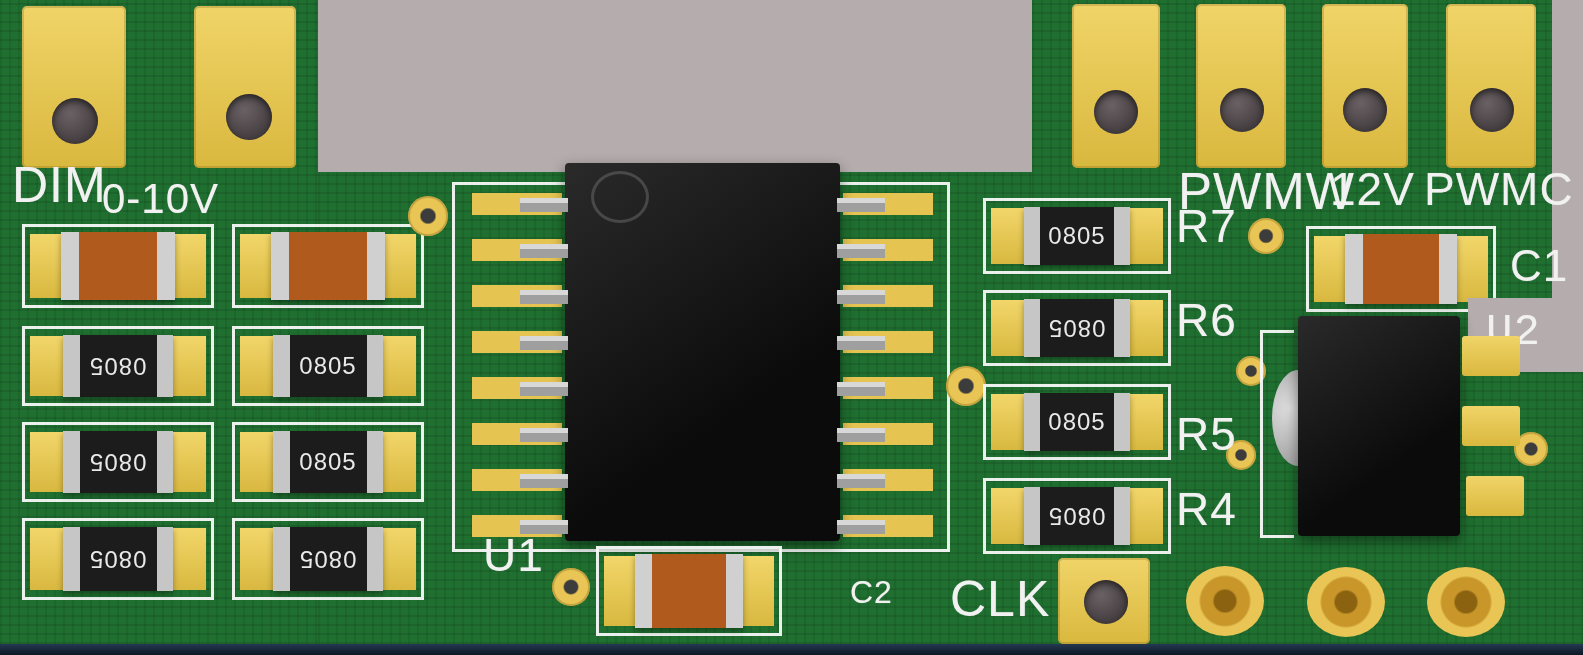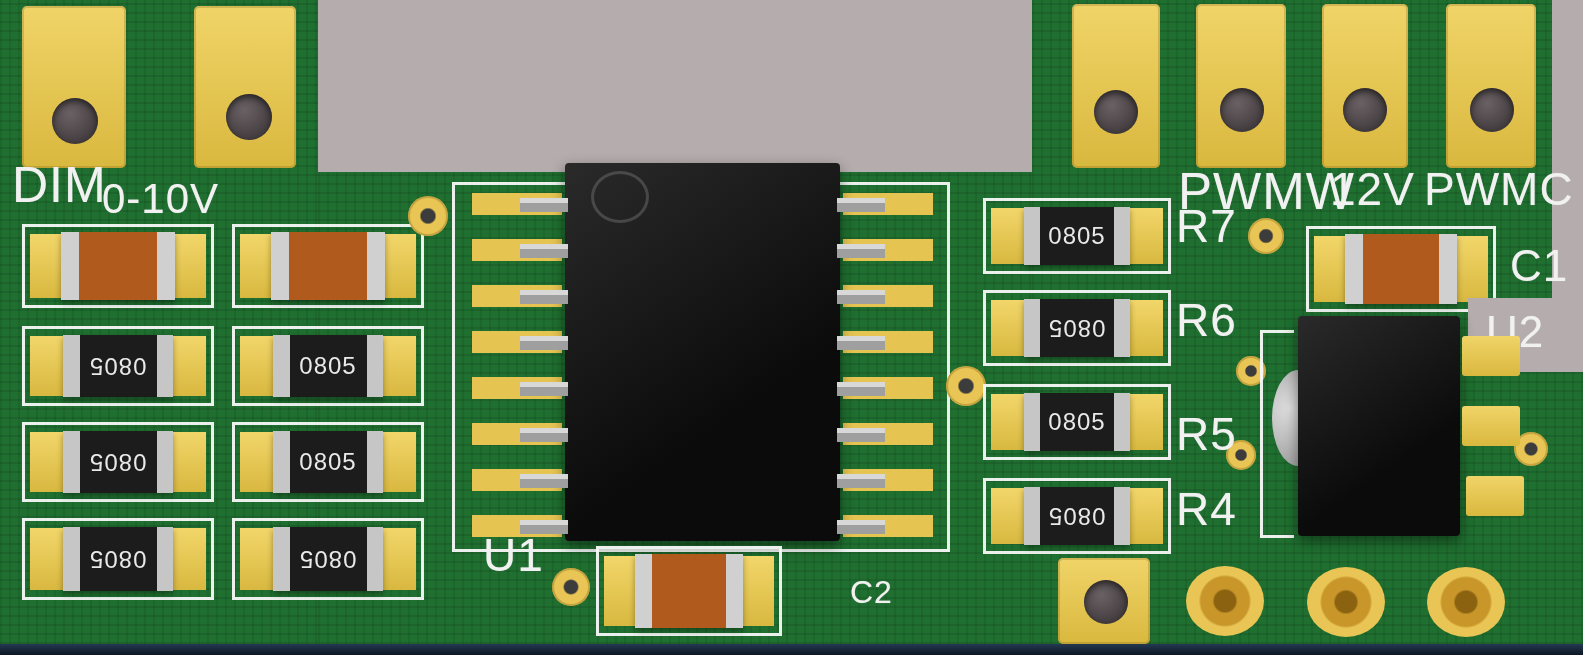--- a/index.html
+++ b/index.html
@@ -223,28 +223,29 @@
   <span class="abs silk" style="left:1424px;top:166px;font-size:46px;">PWMC</span>
 
   <div class="abs comp" style="left:1306px;top:226px;width:190px;height:86px;">
     <div class="cpad l"></div>
     <div class="cpad r"></div>
     <div class="capb"></div>
   </div>
   <span class="abs silk" style="left:1510px;top:244px;font-size:44px;">C1</span>
 
   <div class="abs graypatch" style="left:1468px;top:298px;width:115px;height:74px;"></div>
-  <span class="abs silk" style="left:1486px;top:310px;font-size:44px;">U2</span>
+  <span class="abs silk" style="left:1486px;top:310px;font-size:44px;font-family:Liberation Mono, monospace;">U2</span>
   <div class="abs bracket" style="left:1260px;top:330px;width:34px;height:208px;"></div>
   <div class="abs tab" style="left:1272px;top:370px;width:52px;height:96px;"></div>
   <div class="abs ic" style="left:1298px;top:316px;width:162px;height:220px;"></div>
   <div class="abs smallpad" style="left:1462px;top:336px;width:58px;height:40px;"></div>
   <div class="abs smallpad" style="left:1462px;top:406px;width:58px;height:40px;"></div>
   <div class="abs smallpad" style="left:1466px;top:476px;width:58px;height:40px;"></div>
 
+  <span class="abs silk" style="left:950px;top:574px;font-size:50px;">CLK</span>
   <div class="abs bigpad" style="left:1058px;top:558px;width:92px;height:86px;">
     <div class="hole" style="left:26px;top:22px;width:44px;height:44px;"></div>
   </div>
   <div class="abs ovalpad" style="left:1186px;top:566px;width:78px;height:70px;"></div>
   <div class="abs ovalpad" style="left:1307px;top:567px;width:78px;height:70px;"></div>
   <div class="abs ovalpad" style="left:1427px;top:567px;width:78px;height:70px;"></div>
 
 </div>
 
 </body></html>

